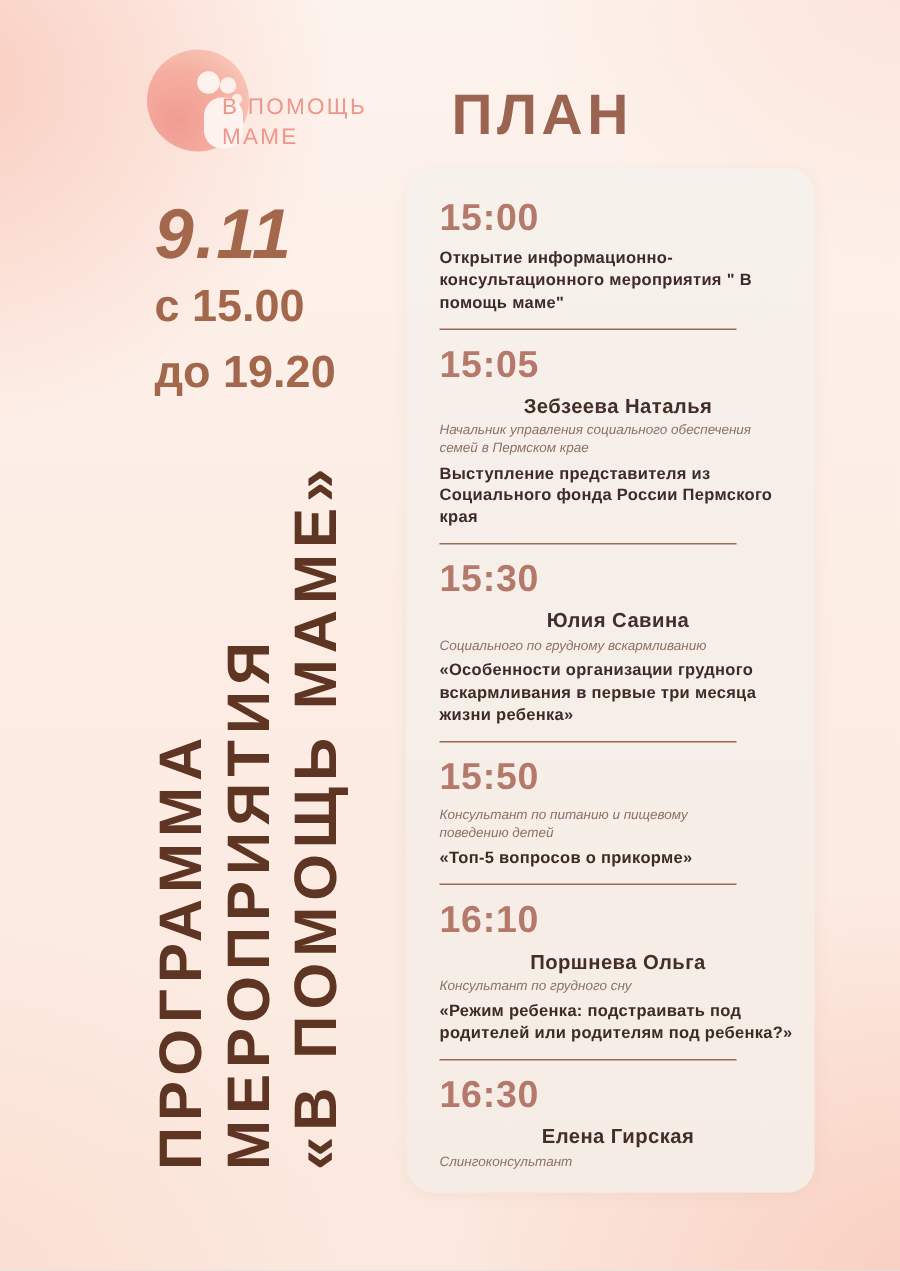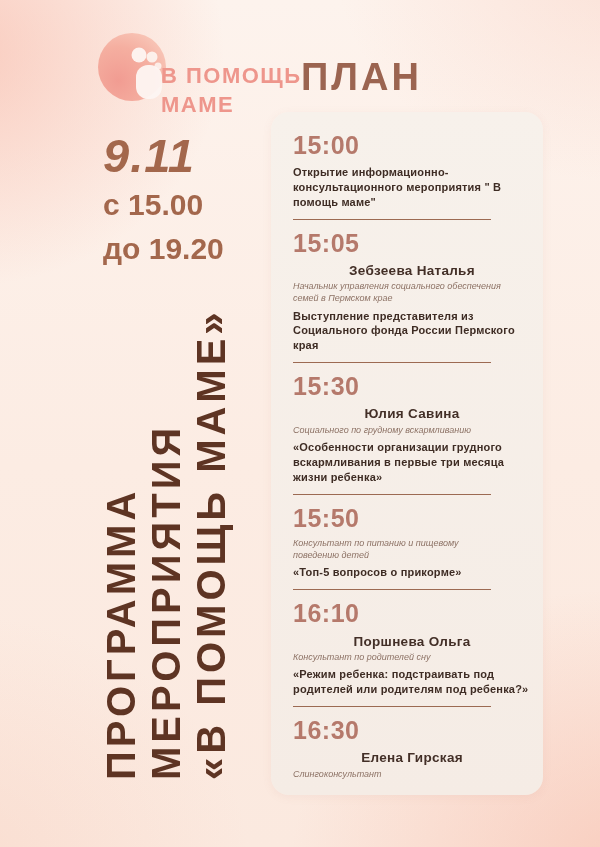--- a/index.html
+++ b/index.html
@@ -11,22 +11,22 @@
       radial-gradient(ellipse 520px 430px at 104% 102%, rgba(246,176,156,0.48), rgba(246,176,156,0) 64%),
       radial-gradient(ellipse 480px 360px at 104% -4%, rgba(248,198,182,0.38), rgba(248,198,182,0) 60%),
       radial-gradient(ellipse 460px 400px at -6% 102%, rgba(248,205,188,0.40), rgba(248,205,188,0) 62%),
       linear-gradient(180deg, #fdf3ed 0%, #fcecE3 55%, #fbe9df 100%);
   }
 
   
   .logo-circle { position:absolute; left:96px; top:31px; width:72px; height:72px; }
   .logo-text {
     position:absolute; left:148px; top:62px;
-    color:#ee968c; font-size:22px; font-weight:bold;
-    letter-spacing:1.5px; line-height:1.3; white-space:pre-line;margin-left:13px;
+    color:#ee968c; font-size:15px; font-weight:normal;
+    letter-spacing:1.5px; line-height:1.3; white-space:pre-line;
   }
 
   
   .plan-title {
     position:absolute; left:301px; top:56px;
     color:#9b6450; font-size:38px; font-weight:bold; letter-spacing:3px;
   }
 
   
   .date-block { position:absolute; left:103px; top:131px; color:#a3674c; font-weight:bold; }
@@ -138,21 +138,21 @@
   <div class="entry">
     <div class="entry-time">15:50</div>
     <div class="entry-role">Консультант по питанию и пищевому поведению детей</div>
     <div class="entry-topic">«Топ-5 вопросов о прикорме»</div>
     <hr class="entry-separator">
   </div>
 
   <div class="entry">
     <div class="entry-time">16:10</div>
     <div class="entry-speaker">Поршнева Ольга</div>
-    <div class="entry-role">Консультант по родителей сну</div>
+    <div class="entry-role">Консультант по грудного сну</div>
     <div class="entry-topic">«Режим ребенка: подстраивать под родителей или родителям под ребенка?»</div>
     <hr class="entry-separator">
   </div>
 
   <div class="entry">
     <div class="entry-time">16:30</div>
     <div class="entry-speaker">Елена Гирская</div>
     <div class="entry-role">Слингоконсультант</div>
 
   </div>

